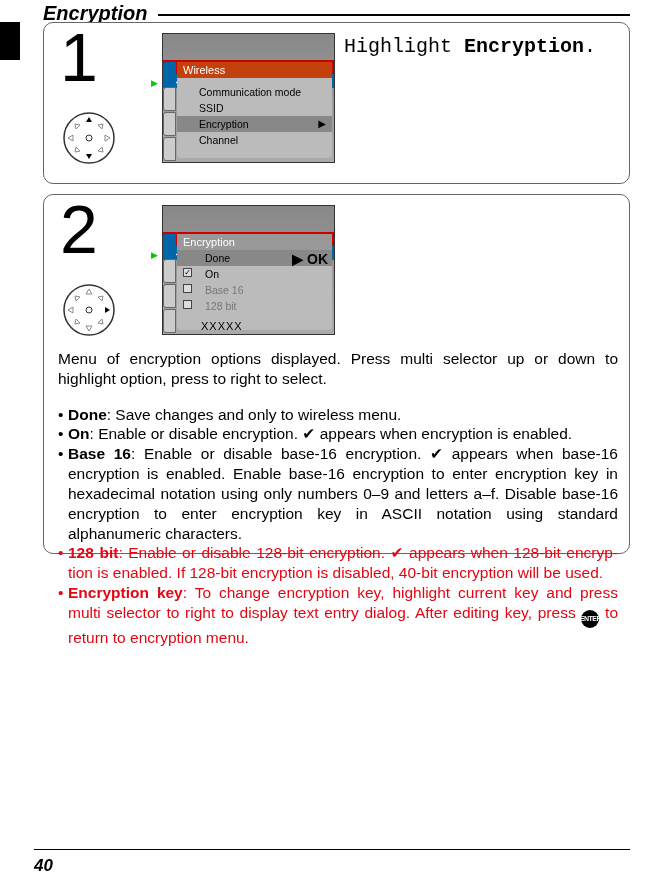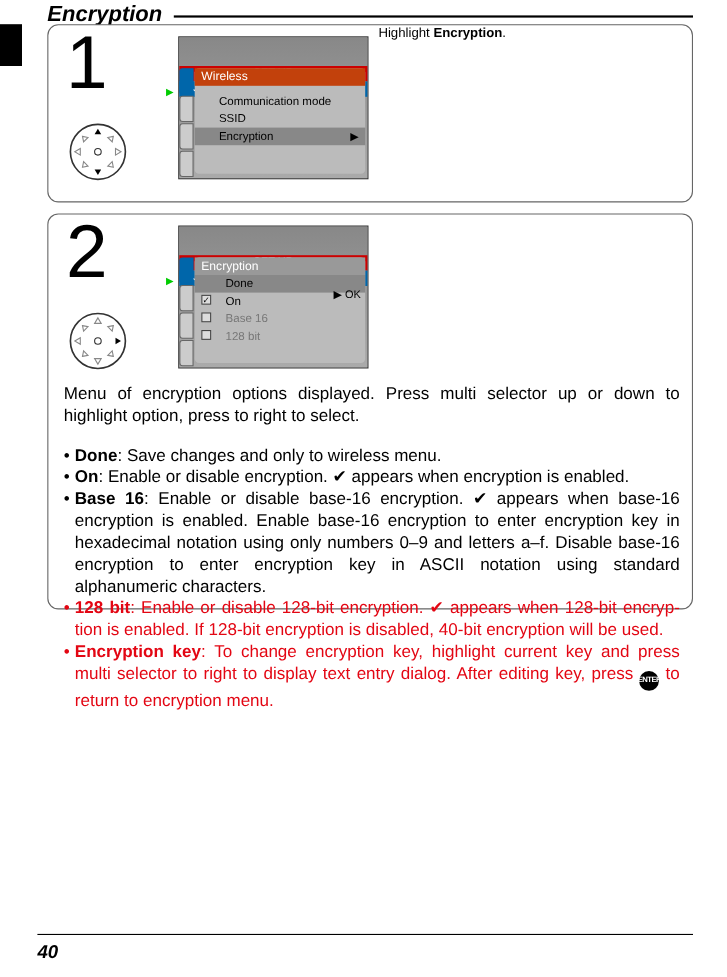--- a/index.html
+++ b/index.html
@@ -57,24 +57,25 @@
     position: absolute;
     left: 18px;
     width: 54px;
     height: 54px;
   }
   #dpad1 { top: 88px; }
   #dpad2 { top: 88px; }
   .step-text {
     position: absolute;
     left: 300px;
-    top: 0;
-    font-size: 12px;
+    top: 11px;
+    font-size: 20px;
     width: 275px;
     line-height: 1.3;
+    font-family: Liberation Mono, monospace;
   }
   .body-text {
     position: absolute;
     left: 14px;
     top: 154px;
     width: 560px;
     font-size: 15.5px;
     line-height: 1.28;
     text-align: justify;
   }
@@ -207,23 +208,23 @@
     height: 9px;
     border: 1px solid #444;
     background: #ddd;
     font-size: 8px;
     line-height: 8px;
     text-align: center;
   }
   .lcd-ok {
     position: absolute;
     right: 4px;
-    top: 12px;
-    font-size: 10px;
-    font-weight: 400;
+    top: 1px;
+    font-size: 14px;
+    font-weight: 700;
   }
   .lcd-key {
     font-size: 11px;
     padding: 6px 0 0 24px;
     letter-spacing: 1px;
   }
 </style>
 </head>
 <body>
 
@@ -262,20 +263,21 @@
     </div>
     <div class="lcd-body">
       <div class="lcd-section-label">Wireless</div>
       <div style="height:6px"></div>
       <div class="lcd-item">Communication mode</div>
       <div class="lcd-item">SSID</div>
       <div class="lcd-item hi">
         <span>Encryption</span>
         <span class="arrow">▶</span>
       </div>
+      <div class="lcd-item">Channel</div>
     </div>
   </div>
 
   <div class="step-text">
     <span>Highlight </span><span class="bold">Encryption</span><span>.</span>
   </div>
 </div>
 
 <div id="step2" class="step-box">
   <div class="step-num">2</div>
@@ -317,20 +319,21 @@
         <span>On</span>
       </div>
       <div class="lcd-item dim" style="padding-left:28px;">
         <span class="chk"></span>
         <span>Base 16</span>
       </div>
       <div class="lcd-item dim" style="padding-left:28px;">
         <span class="chk"></span>
         <span>128 bit</span>
       </div>
+      <div class="lcd-key">XXXXX</div>
     </div>
   </div>
 
   <div class="body-text">
     <p>Menu of encryption options displayed.  Press multi selector up or down to highlight option, press to right to select.</p>
 
     <div class="bullet-row">
       <div class="bullet-dot">•</div>
       <div class="bullet-content"><span class="bold">Done</span><span>: Save changes and only to wireless menu.</span></div>
     </div>

